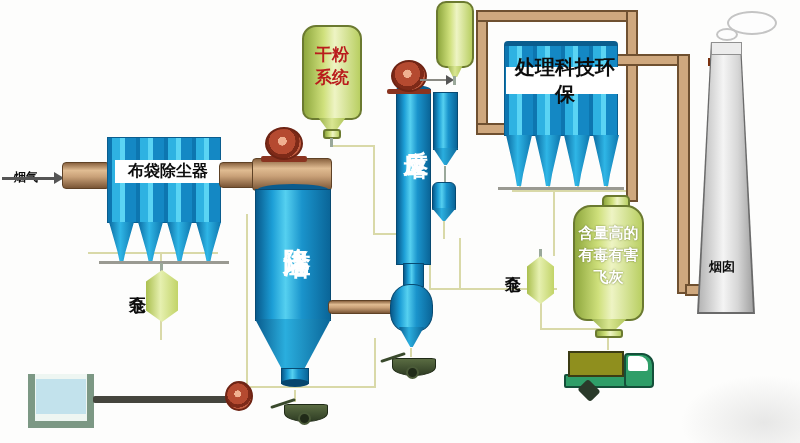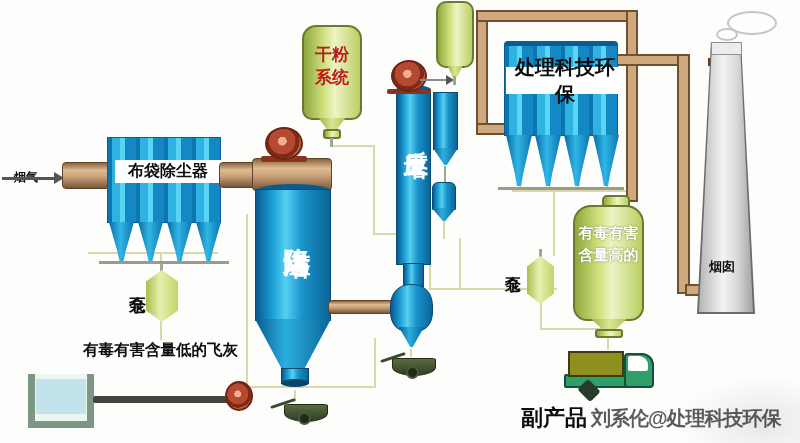--- a/index.html
+++ b/index.html
@@ -103,21 +103,20 @@
   </div>
 
   <div class="pipeH" style="left:219px;top:162px;width:52px;height:26px;"></div>
   <div class="pipeH" style="left:252px;top:158px;width:80px;height:33px;"></div>
   <div class="pumpbase" style="left:261px;top:156px;width:46px;height:6px;"></div>
   <div class="pump" style="left:265px;top:127px;width:38px;height:33px;"></div>
 
   <div class="gline" style="left:160px;top:263px;width:3px;height:9px;"></div>
   <div class="capsule" style="left:146px;top:270px;width:32px;height:52px;"></div>
   <div class="vtext btext" style="left:126px;top:282px;font-size:17px;">仓泵</div>
-  <div class="btext" style="left:83px;top:340px;font-size:15.5px;">有毒有害含量低的飞灰</div>
 
   <div style="left:28px;top:374px;width:66px;height:54px;border:7px solid #7c9884;border-top:none;background:#eef6f2;">
     <div style="left:1px;top:5px;width:50px;height:35px;background:#c2e2ec;"></div>
   </div>
   <div class="darkpipe" style="left:93px;top:396px;width:135px;height:7px;"></div>
   <div class="pump" style="left:225px;top:381px;width:28px;height:30px;"></div>
 
   <div class="capellipse" style="left:257px;top:184px;width:72px;height:12px;"></div>
   <div class="bluecyl" style="left:255px;top:189px;width:76px;height:132px;"></div>
   <div class="cone" style="left:255px;top:319px;width:76px;height:54px;"></div>
@@ -170,22 +169,23 @@
 
   <div class="gline" style="left:539px;top:249px;width:3px;height:9px;"></div>
   <div class="capsule" style="left:527px;top:256px;width:27px;height:48px;"></div>
   <div class="vtext btext" style="left:502px;top:263px;font-size:16px;">仓泵</div>
 
   <div class="greenves" style="left:602px;top:195px;width:28px;height:14px;border-radius:5px 5px 0 0;"></div>
   <div class="greenves" style="left:573px;top:205px;width:71px;height:116px;border-radius:18px 18px 14px 14px;"></div>
   <div class="funnel" style="left:588px;top:319px;width:42px;height:12px;"></div>
   <div class="greenves" style="left:595px;top:329px;width:28px;height:9px;border-radius:3px;"></div>
   <div style="left:573px;top:222px;width:71px;text-align:center;font-weight:bold;font-size:15px;color:#ffffff;line-height:1.45;text-shadow:0 0 2px #6b7a30;">
+    <div style="position:static;">含量高的</div>
     <div style="position:static;">有毒有害</div>
-    <div style="position:static;">含量高的</div>
+    <div style="position:static;">飞灰</div>
   </div>
 
   <div style="left:562px;top:348px;width:98px;height:48px;">
     <div style="left:2px;top:26px;width:82px;height:14px;background:#2f9e68;border:2px solid #14503a;border-radius:2px;"></div>
     <div style="left:6px;top:3px;width:56px;height:26px;background:#8f8f1e;border:2px solid #3c3c14;"></div>
     <div style="left:62px;top:5px;width:30px;height:35px;background:#2f9e68;border:2px solid #14503a;border-radius:4px 12px 4px 4px;"></div>
     <div style="left:66px;top:8px;width:20px;height:15px;background:#ffffff;border-radius:2px 9px 2px 2px;"></div>
     <div style="left:18px;top:35px;width:18px;height:15px;background:#2a3a2a;border-radius:3px;transform:rotate(45deg);"></div>
   </div>
 
@@ -206,18 +206,14 @@
   <div style="left:708px;top:58px;width:37px;">
     <div class="band"></div>
     <div class="band"></div>
     <div class="band"></div>
   </div>
   <div class="smoke" style="left:727px;top:11px;width:50px;height:24px;"></div>
   <div class="smoke" style="left:716px;top:28px;width:22px;height:13px;"></div>
   <div class="btext" style="left:709px;top:258px;font-size:13px;">烟囱</div>
 
   <div style="left:680px;top:375px;width:120px;height:68px;background:radial-gradient(ellipse at 70% 70%,rgba(190,190,190,0.35),rgba(255,255,255,0) 70%);"></div>
-  <div style="left:521px;top:402px;width:275px;height:32px;display:flex;align-items:center;white-space:nowrap;">
-    <span class="btext" style="position:static;font-size:22px;">副产品</span>
-    <span style="position:static;font-size:20px;font-weight:bold;color:rgba(45,45,45,0.78);margin-left:4px;letter-spacing:-1px;">刘系伦@处理科技环保</span>
-  </div>
 
 </div>
 
 </body></html>

